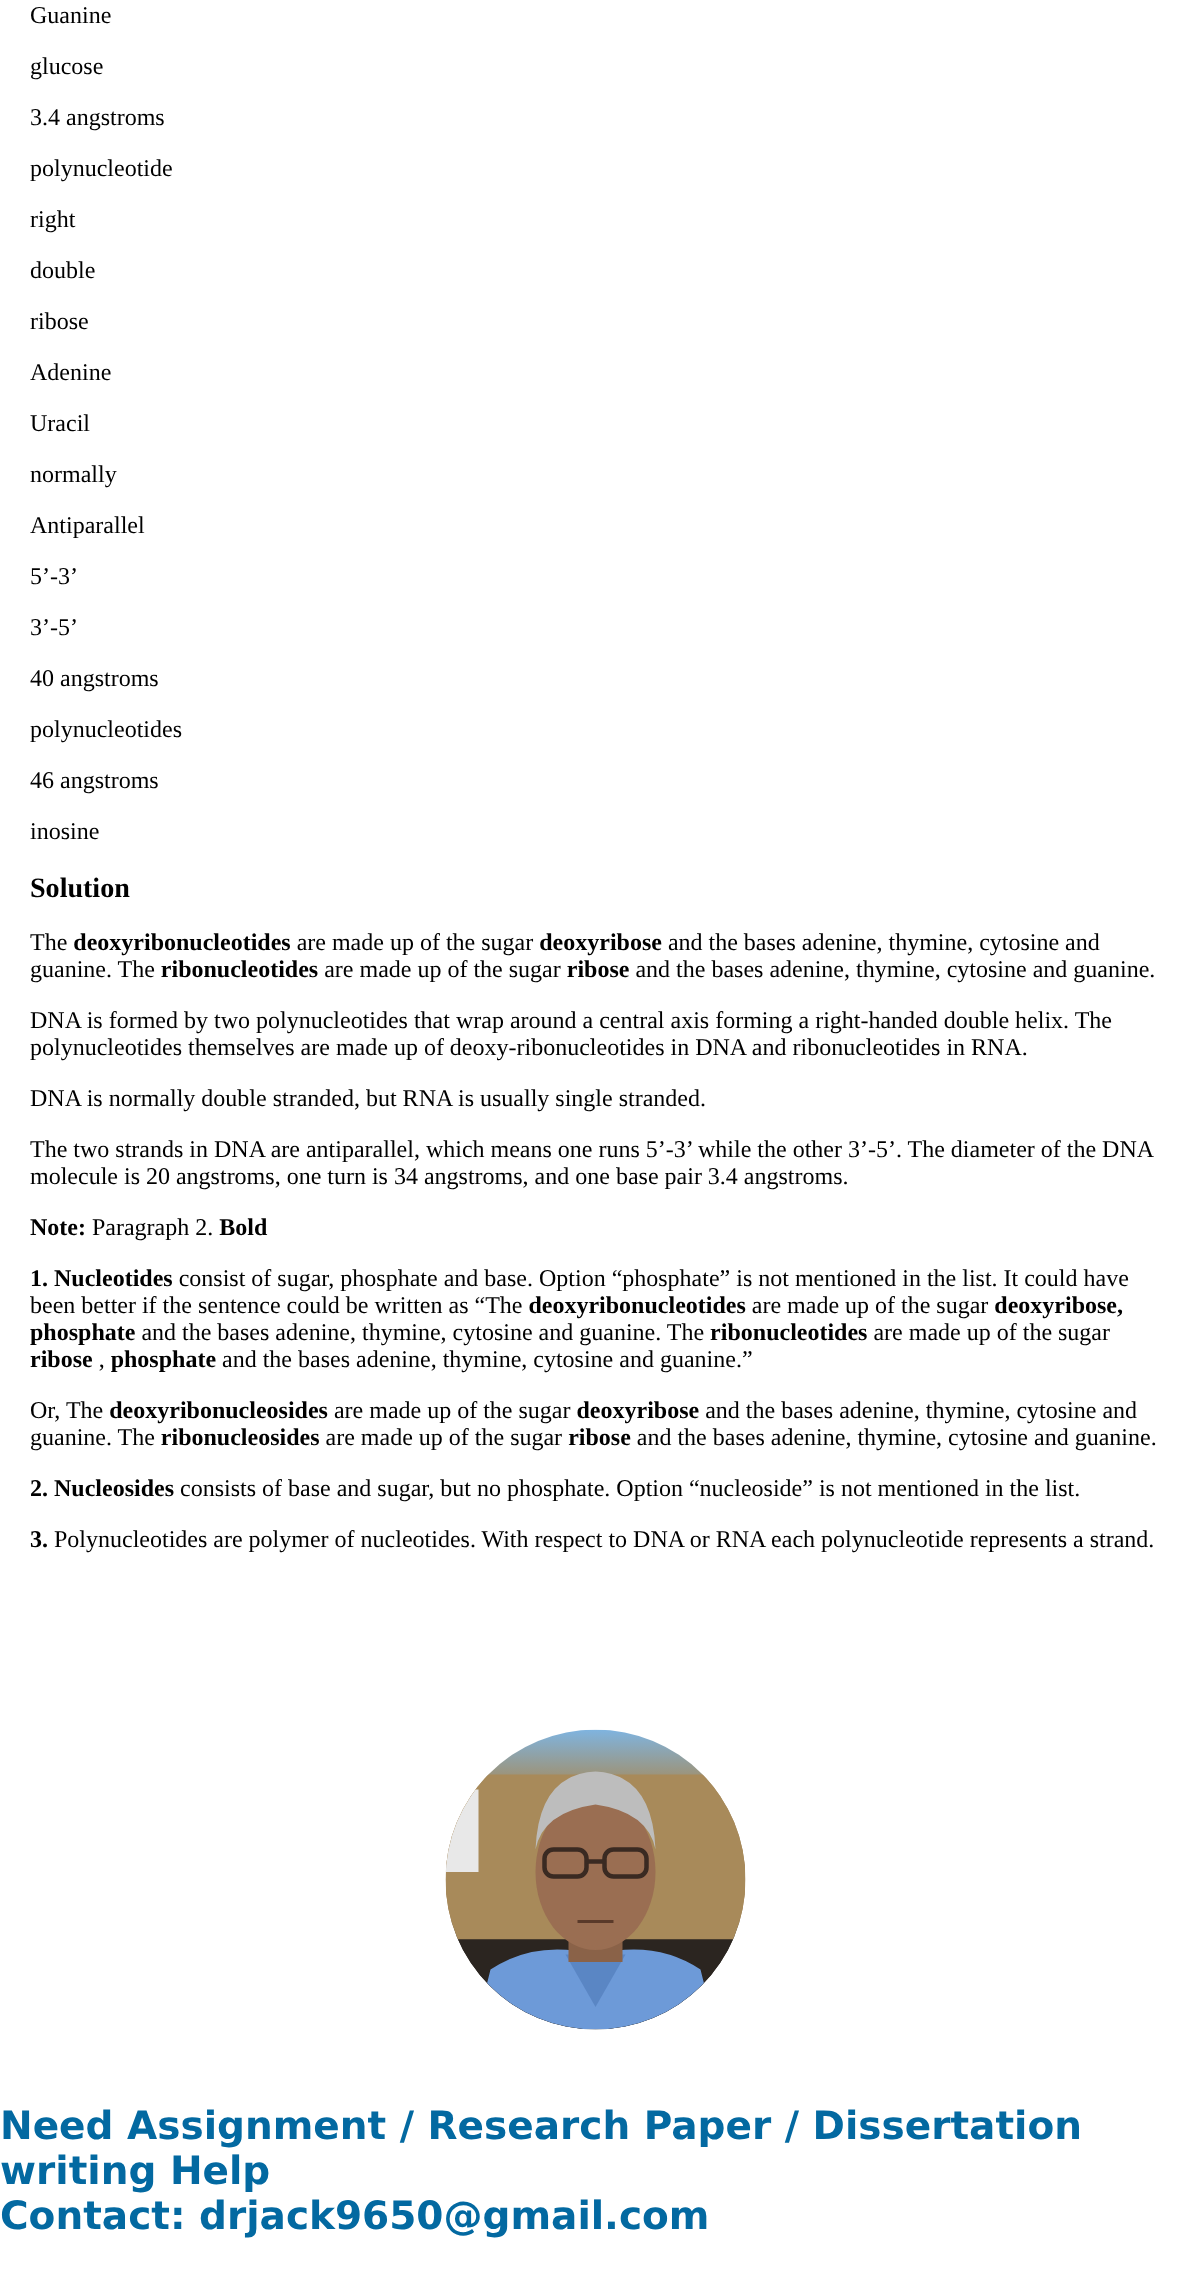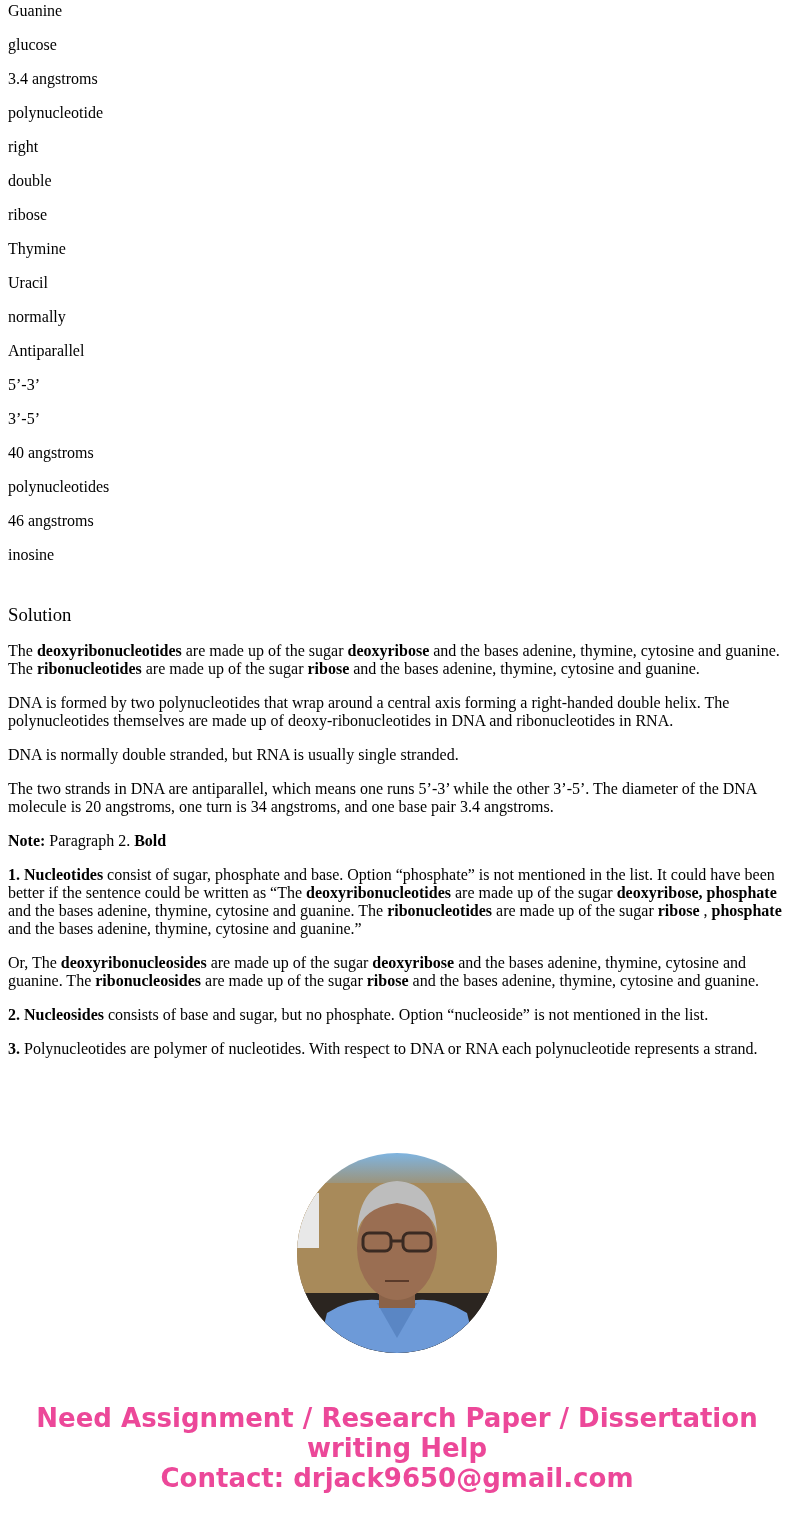--- a/index.html
+++ b/index.html
@@ -6,33 +6,33 @@
     body {
       width: 794px;
       height: 1523px;
       overflow: hidden;
       font-family: "Liberation Serif", serif;
       font-size: 16px;
       line-height: 18px;
       color: #000;
       position: relative;
     }
-    .content { padding: 0 8px; }
+    .content { padding: 0 20px; }
     .option {
       margin: 0;
       height: 34px;
       line-height: 18px;
       padding-top: 2px;
       box-sizing: border-box;
     }
     .options { margin-top: 0; }
     h3.solution-title {
       font-size: 18.72px;
-      font-weight: normal;
-      margin: 26px 0 16px 0;
+      font-weight: bold;
+      margin: 4px 0 16px 0;
       line-height: 22px;
     }
     p.para {
       margin: 0 0 16px 0;
       line-height: 18px;
     }
     b { font-weight: bold; }
     .avatar-wrap {
       position: absolute;
       left: 297px;
@@ -41,42 +41,42 @@
       height: 200px;
       border-radius: 50%;
       overflow: hidden;
     }
     .avatar-wrap svg { display: block; }
     .cta {
       position: absolute;
       left: 0;
       top: 1403px;
       width: 794px;
-      text-align: center;
+      text-align: left;
       font-family: "DejaVu Sans", sans-serif;
       font-weight: bold;
       font-size: 26px;
       line-height: 30px;
-      color: #ec4899;
+      color: #0369a1;
     }
     .cta div { margin: 0; }
   </style>
 </head>
 <body>
 
 <div class="content">
   <div class="options">
     <p class="option">Guanine</p>
     <p class="option">glucose</p>
     <p class="option">3.4 angstroms</p>
     <p class="option">polynucleotide</p>
     <p class="option">right</p>
     <p class="option">double</p>
     <p class="option">ribose</p>
-    <p class="option">Thymine</p>
+    <p class="option">Adenine</p>
     <p class="option">Uracil</p>
     <p class="option">normally</p>
     <p class="option">Antiparallel</p>
     <p class="option">5’-3’</p>
     <p class="option">3’-5’</p>
     <p class="option">40 angstroms</p>
     <p class="option">polynucleotides</p>
     <p class="option">46 angstroms</p>
     <p class="option">inosine</p>
   </div>

